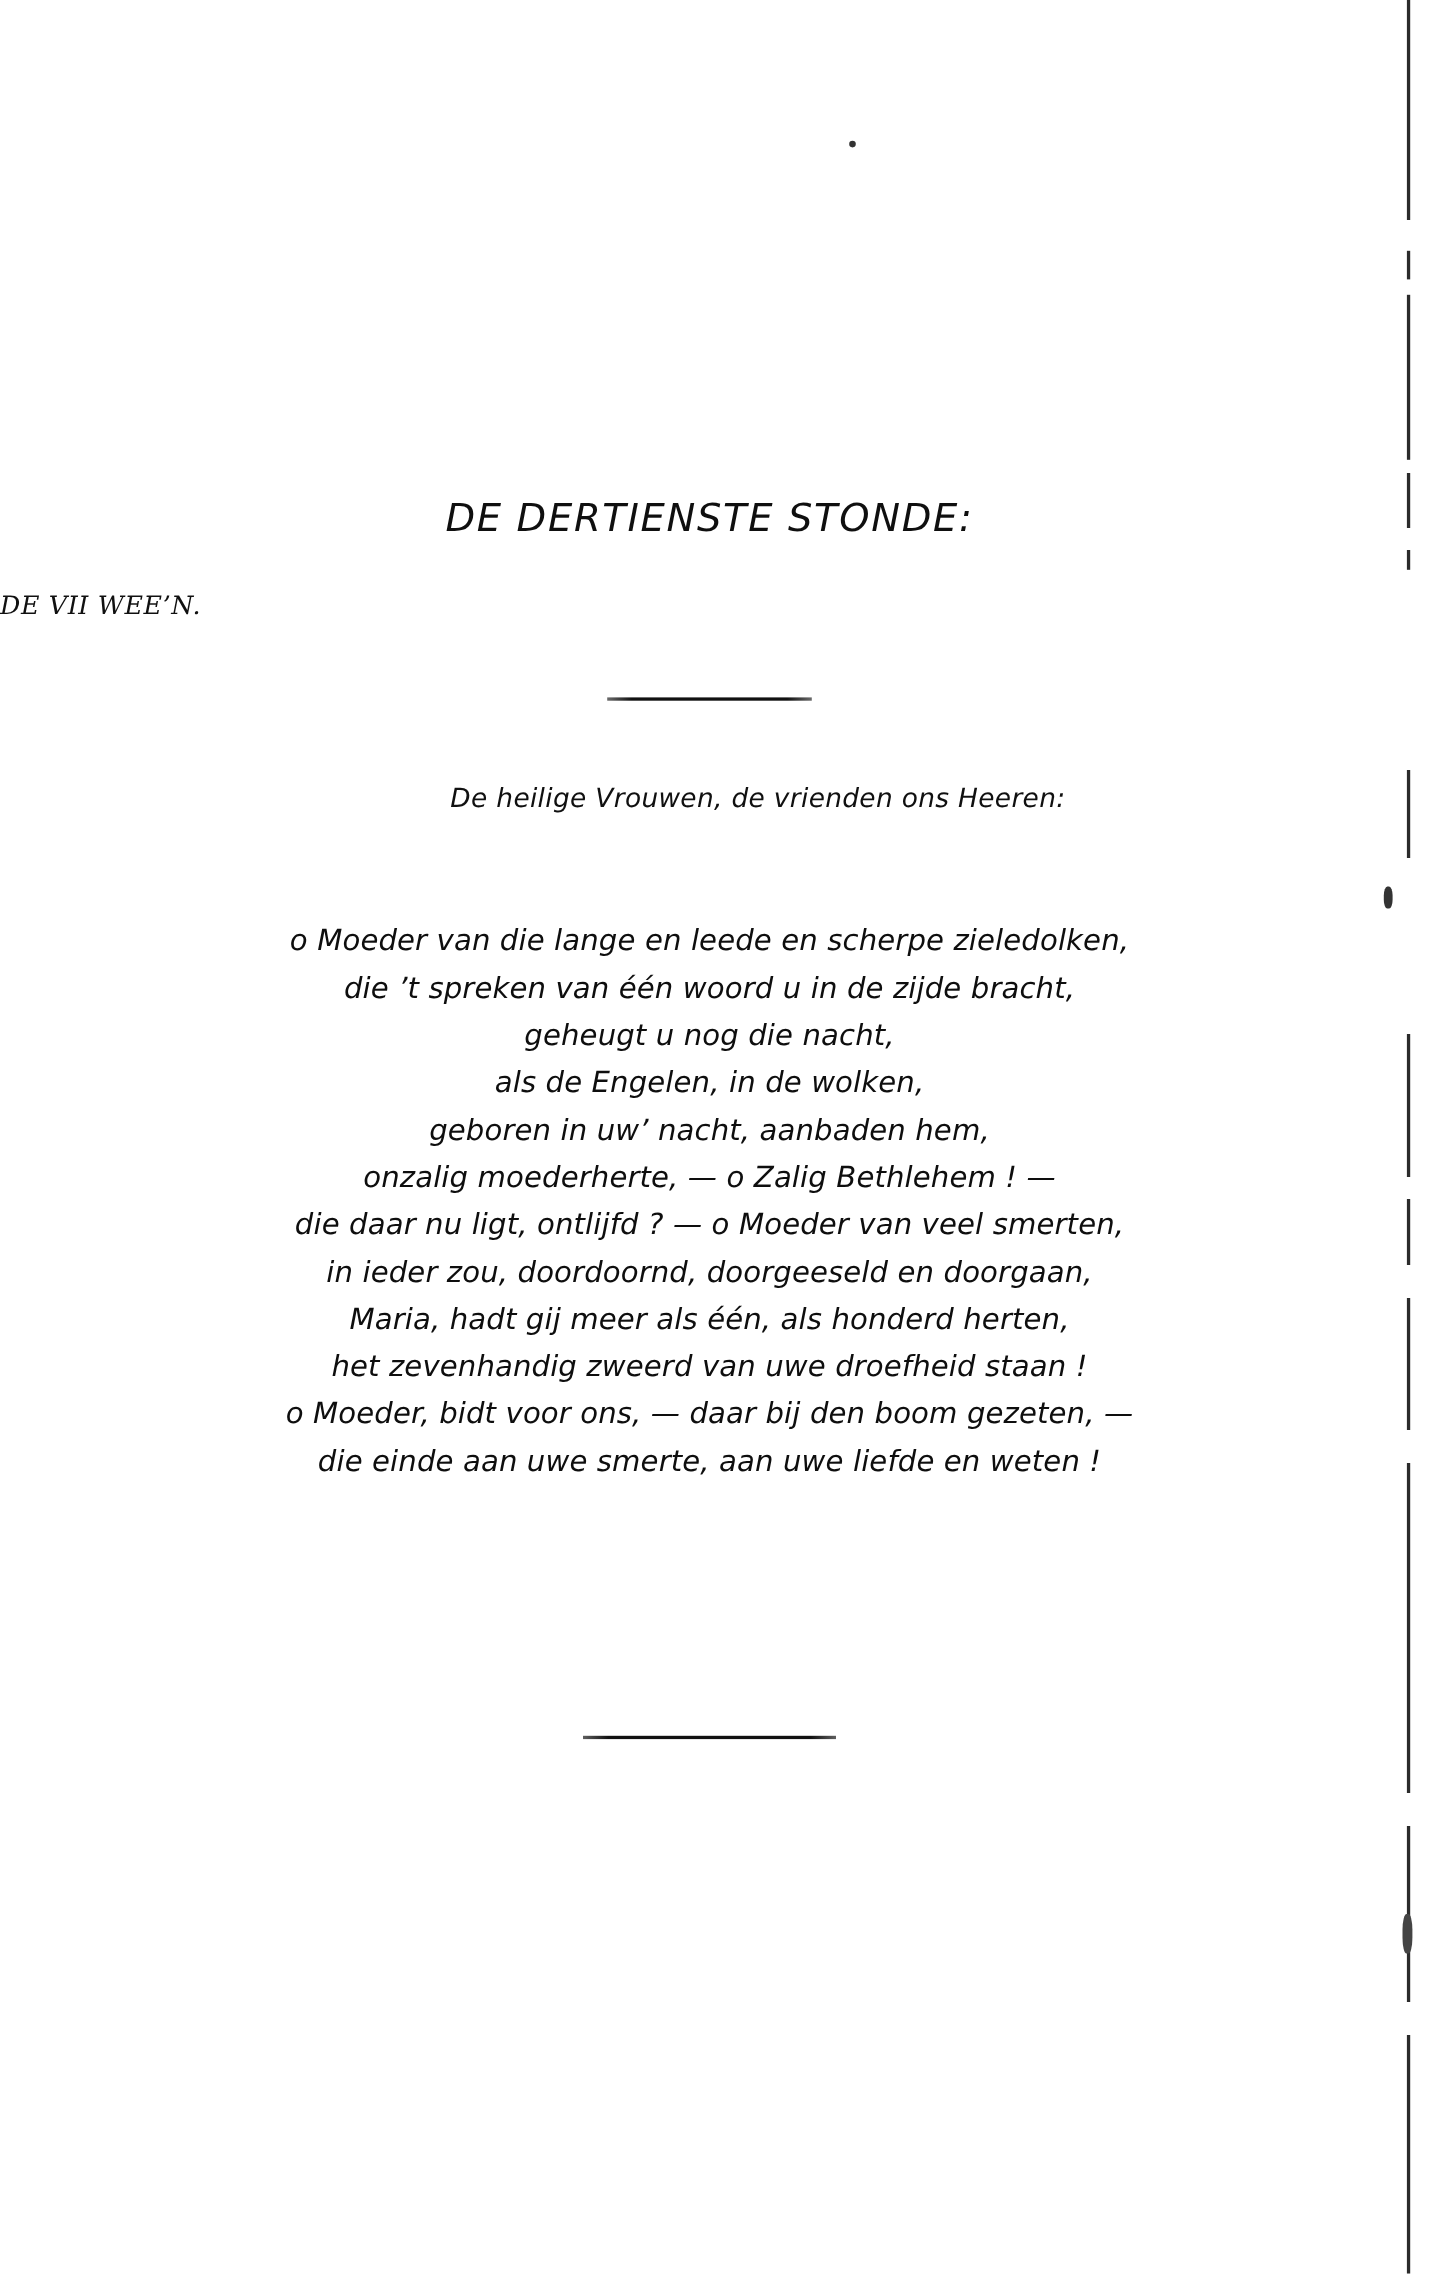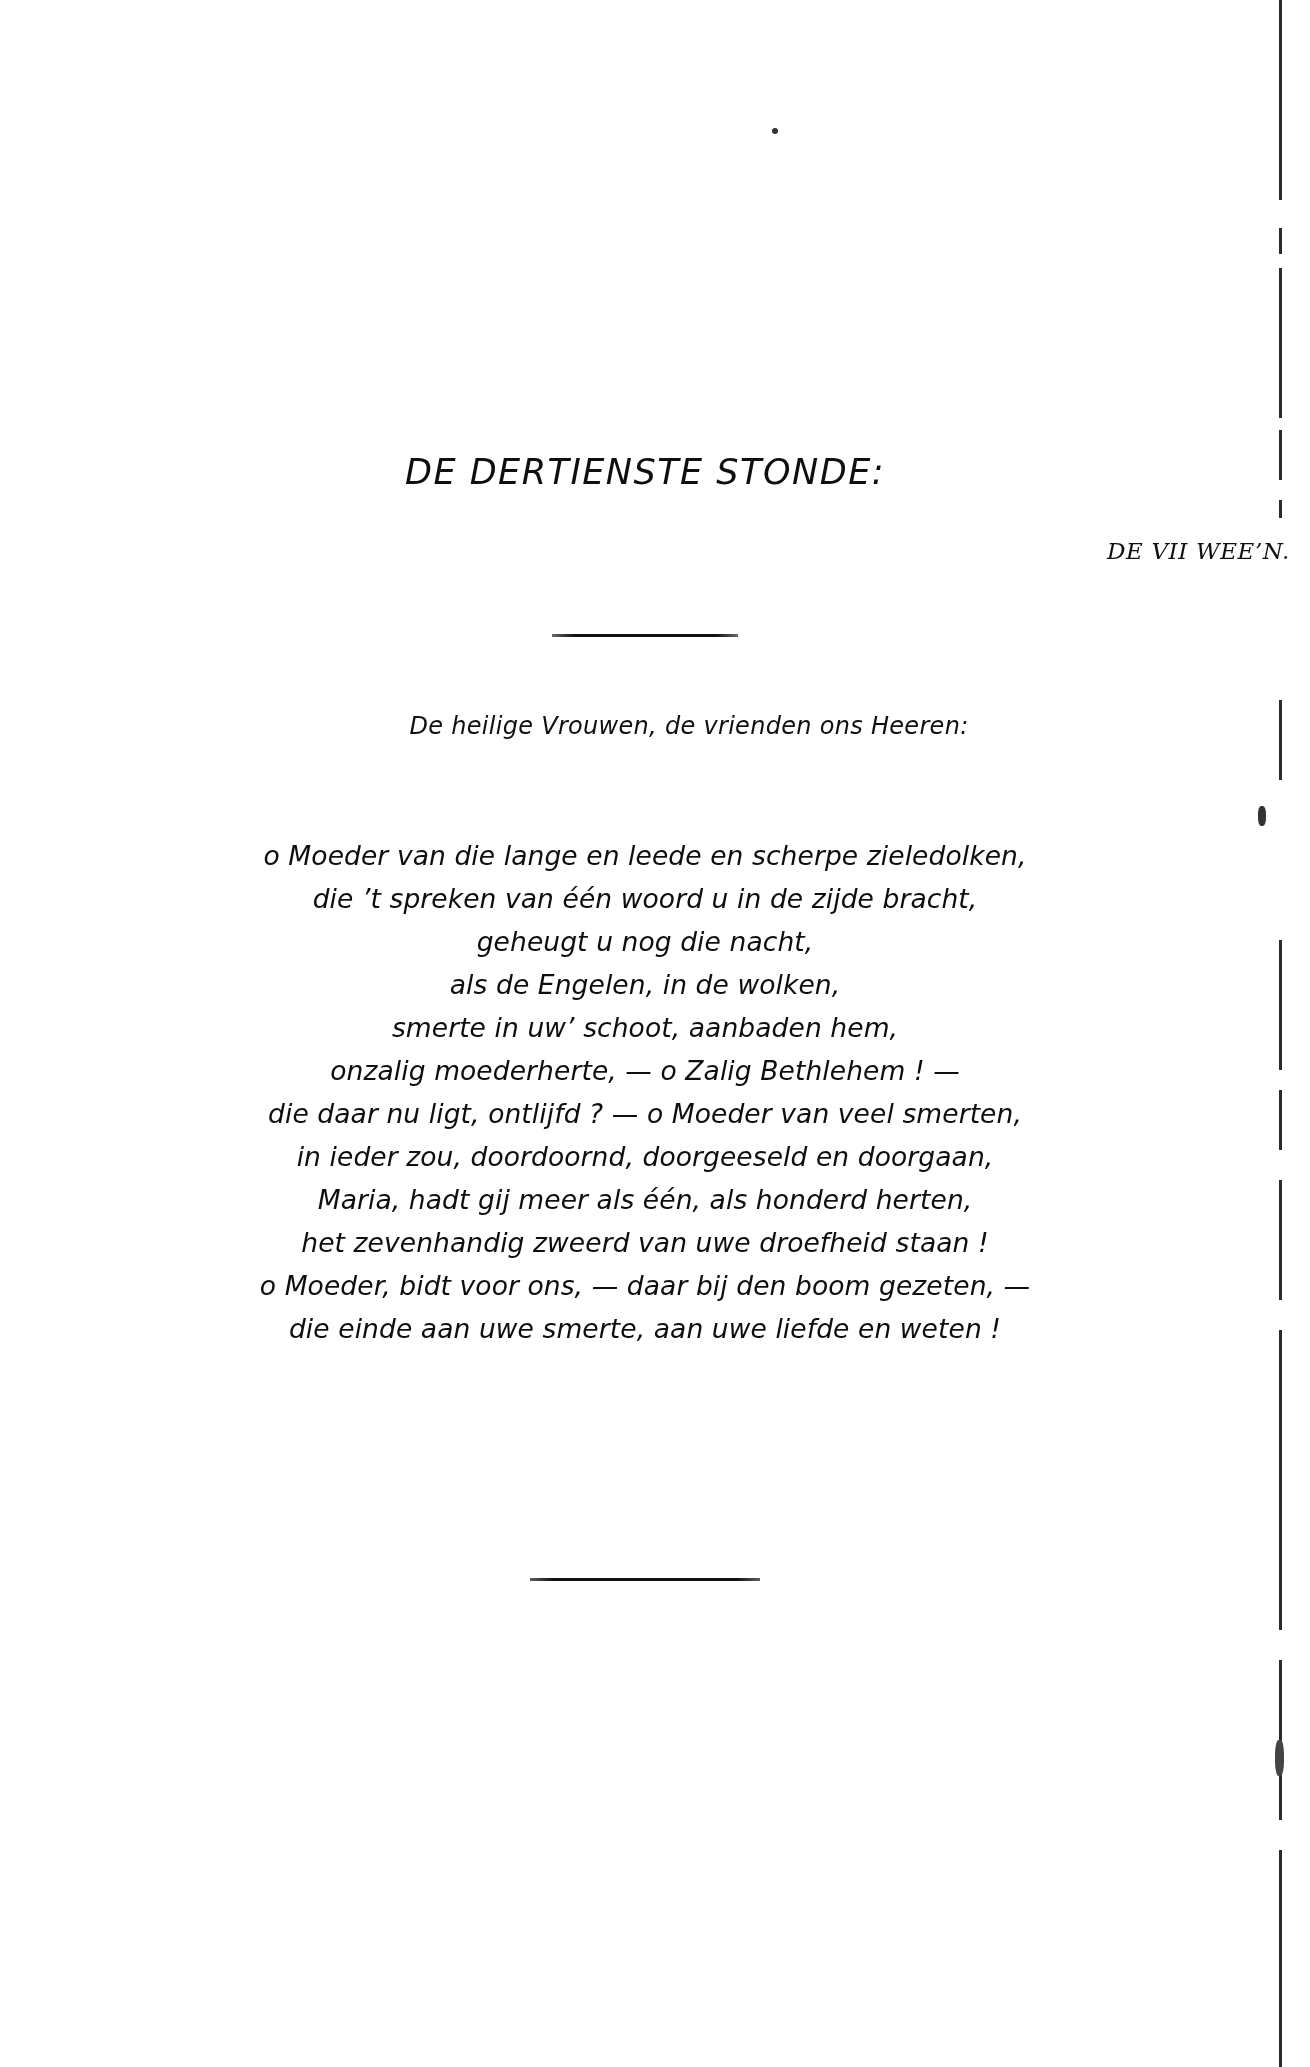--- a/index.html
+++ b/index.html
@@ -68,21 +68,21 @@
     letter-spacing: 1.5px;
     margin: 0;
     color: #0f0f0f;
   }
 
   .subtitle {
     position: absolute;
     left: 0;
     top: 538px;
     width: 1290px;
-    text-align: right;
+    text-align: left;
     font-family: "DejaVu Serif", serif;
     font-size: 23px;
     letter-spacing: 0.6px;
     color: #101010;
   }
 
   .rule {
     position: absolute;
     height: 2px;
     background: #1a1a1a;
@@ -143,21 +143,21 @@
 
   <div class="rule rule-top"></div>
 
   <div class="intro-line">De heilige Vrouwen, de vrienden ons Heeren:</div>
 
   <div class="poem">
     <span class="verse">o Moeder van die lange en leede en scherpe zieledolken,</span>
     <span class="verse">die ’t spreken van één woord u in de zijde bracht,</span>
     <span class="verse">geheugt u nog die nacht,</span>
     <span class="verse">als de Engelen, in de wolken,</span>
-    <span class="verse">smerte in uw’ schoot, aanbaden hem,</span>
+    <span class="verse">geboren in uw’ nacht, aanbaden hem,</span>
     <span class="verse">onzalig moederherte, — o Zalig Bethlehem ! —</span>
     <span class="verse">die daar nu ligt, ontlijfd ? — o Moeder van veel smerten,</span>
     <span class="verse">in ieder zou, doordoornd, doorgeeseld en doorgaan,</span>
     <span class="verse">Maria, hadt gij meer als één, als honderd herten,</span>
     <span class="verse">het zevenhandig zweerd van uwe droefheid staan !</span>
     <span class="verse">o Moeder, bidt voor ons, — daar bij den boom gezeten, —</span>
     <span class="verse">die einde aan uwe smerte, aan uwe liefde en weten !</span>
   </div>
 
   <div class="rule rule-bottom"></div>

